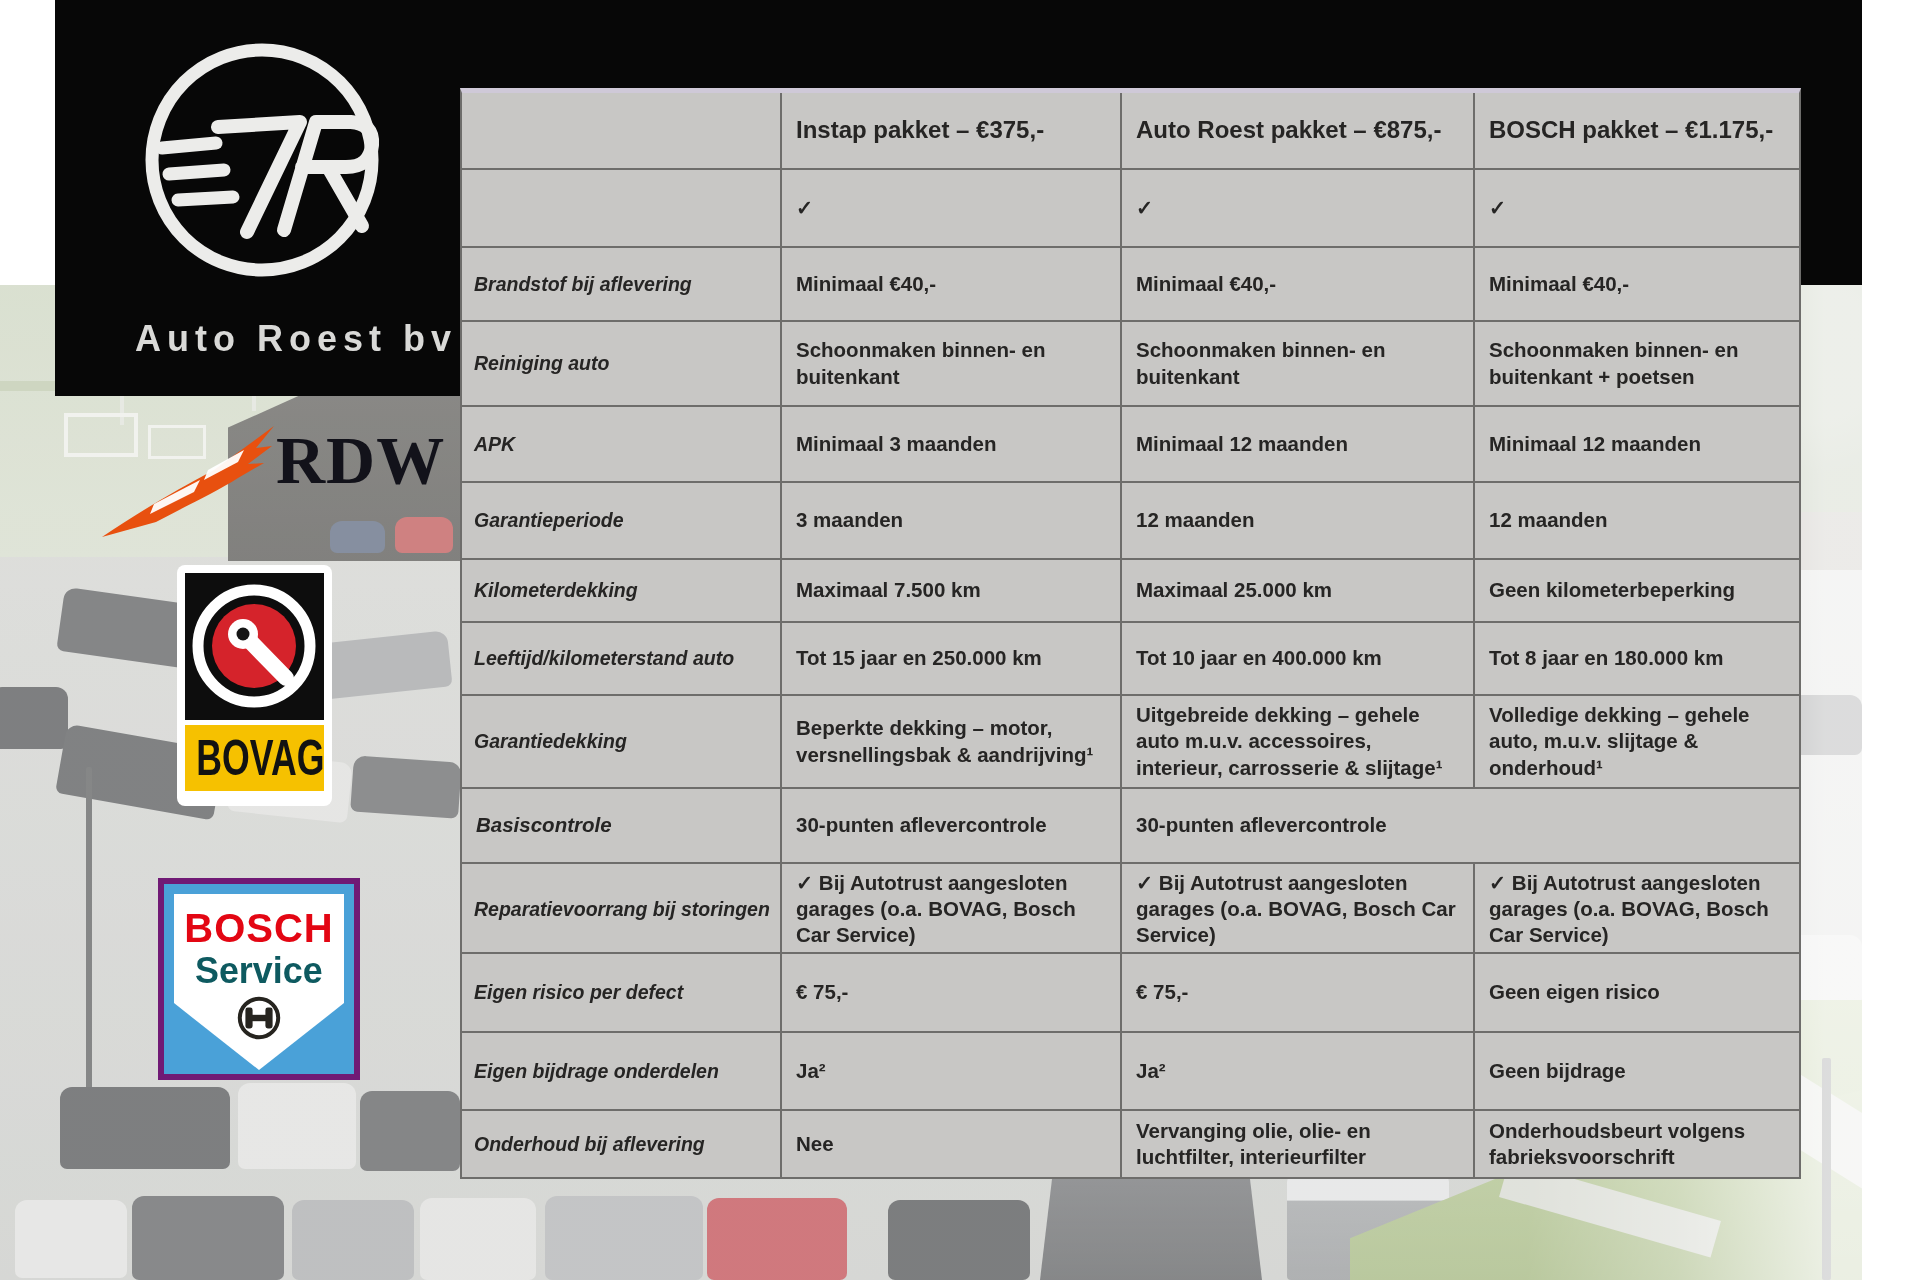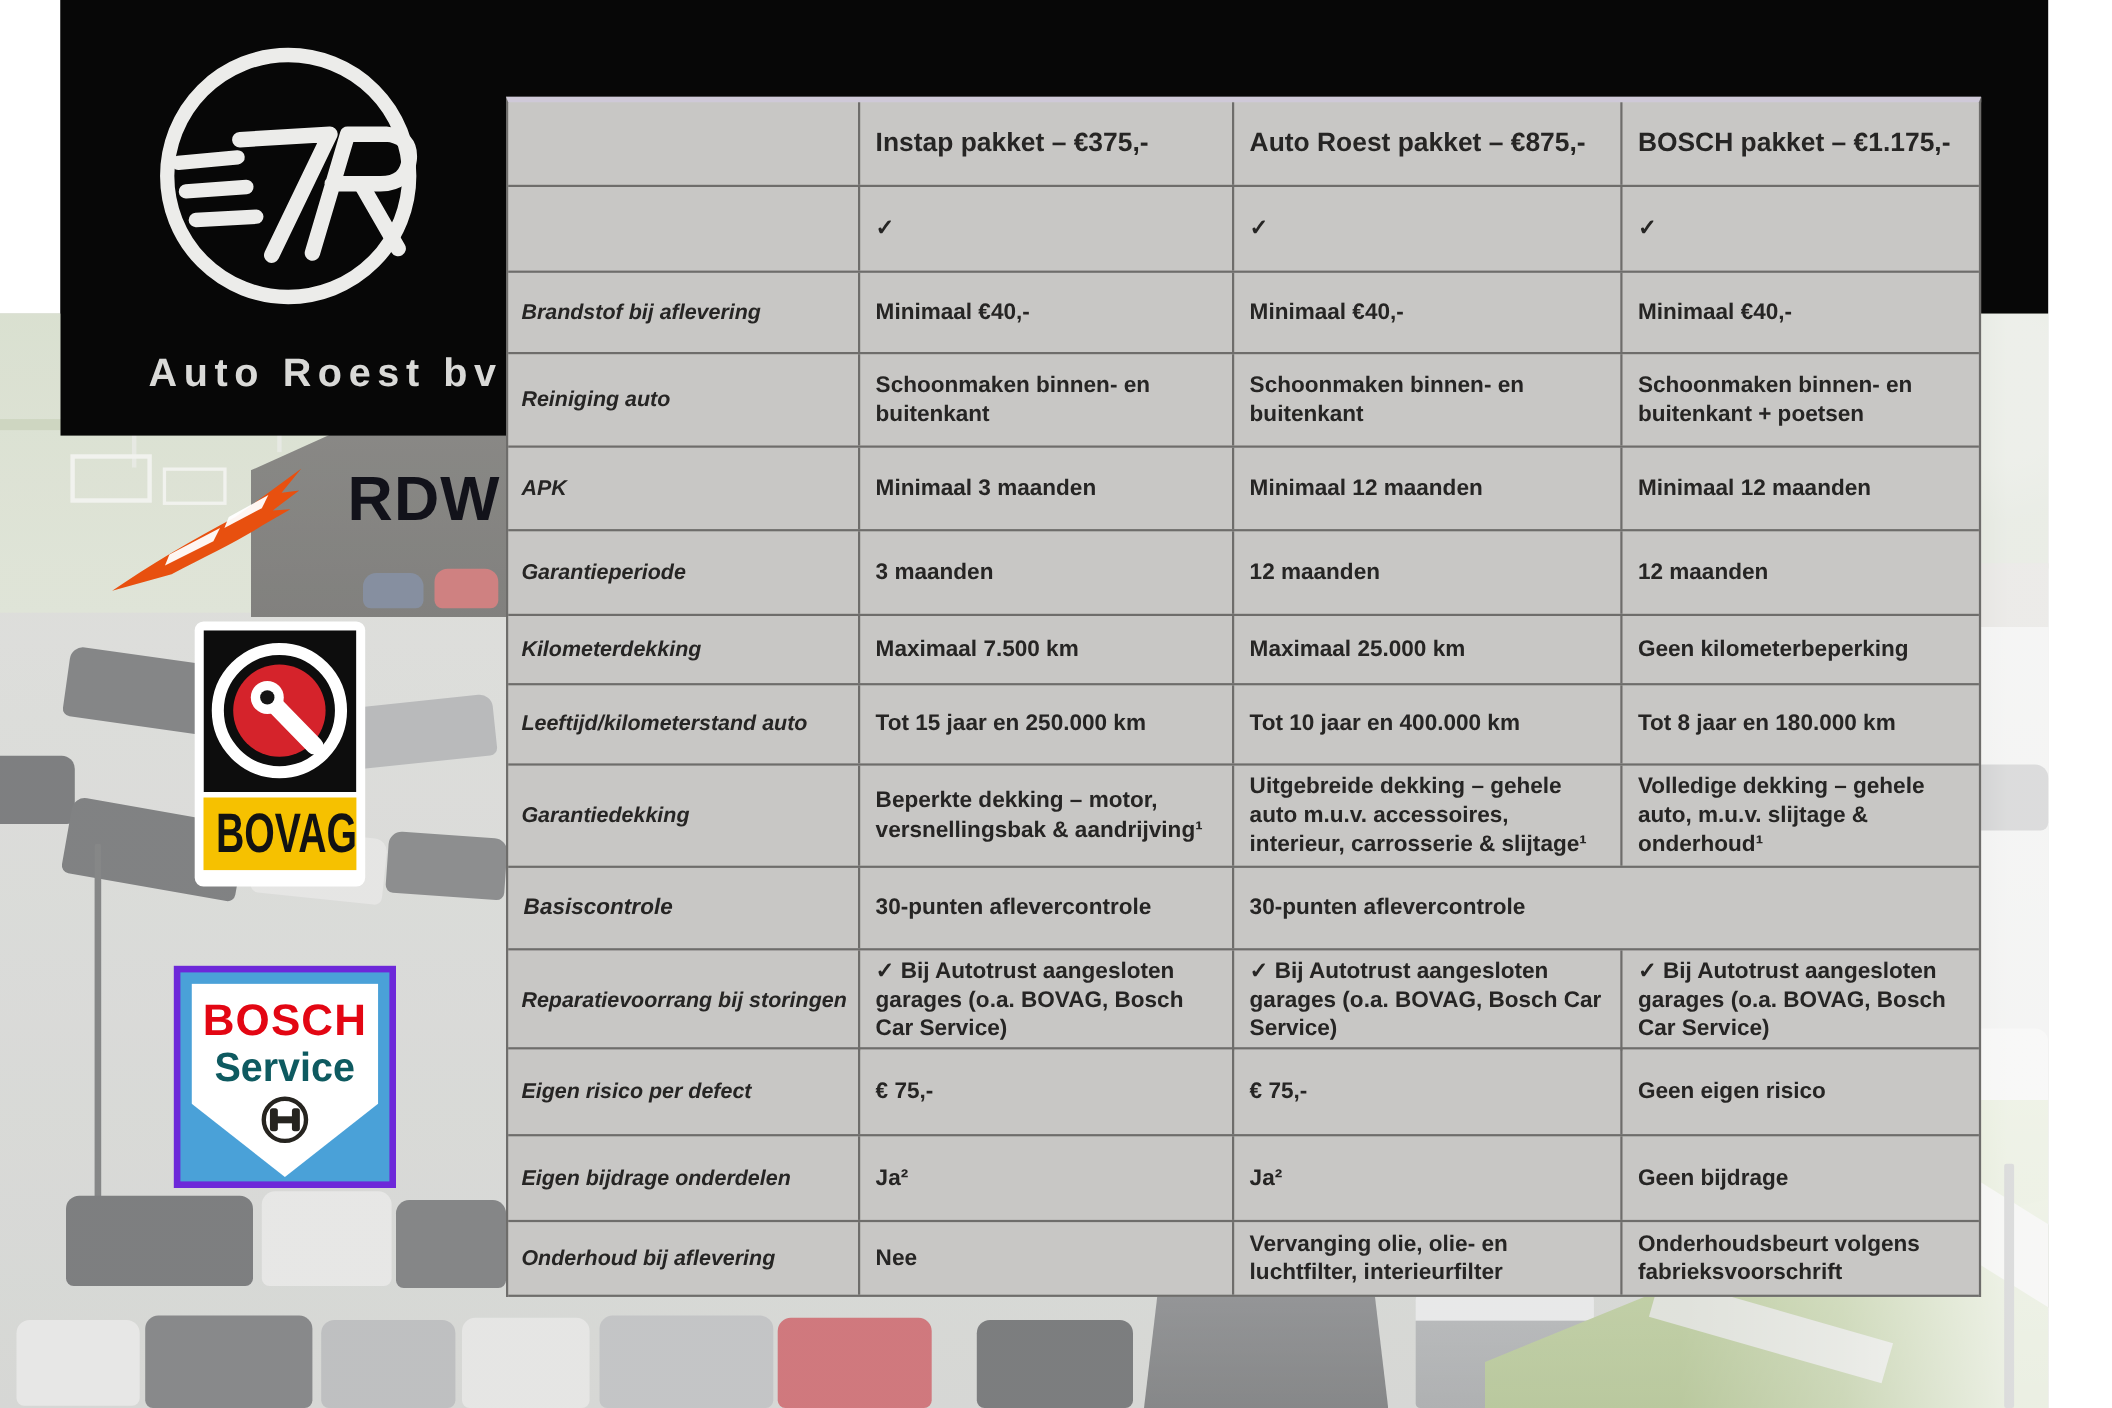--- a/index.html
+++ b/index.html
@@ -40,30 +40,30 @@
   
   #top-band { position:absolute; left:55px; top:0; width:1807px; height:285px; background:#070707; z-index:2; }
   #logo-box { position:absolute; left:55px; top:0; width:405px; height:396px; background:#070707; z-index:2; }
   #monogram { position:absolute; left:77px; top:30px; width:260px; height:260px; }
   #company-name { position:absolute; left:0; top:318px; width:482px; text-align:center;
                   color:#d9d9d7; font-size:36px; font-weight:bold; letter-spacing:6px; }
 
   
   #rdw-logo { position:absolute; left:96px; top:404px; width:320px; height:142px; z-index:4; }
   #rdw-bird { position:absolute; left:0; top:14px; width:182px; height:124px; }
-  #rdw-text { position:absolute; left:180px; top:22px; font-family:Liberation Sans, sans-serif; font-weight:bold;
-              font-size:57px; color:#12121a; letter-spacing:1px; line-height:1;margin-left:40px; }
+  #rdw-text { position:absolute; left:180px; top:22px; font-family:Liberation Serif, serif; font-weight:bold;
+              font-size:68px; color:#12121a; letter-spacing:1px; line-height:1; }
 
   #bovag-card { position:absolute; left:177px; top:565px; width:155px; height:241px; background:#ffffff;
                 border-radius:8px; padding:8px; z-index:4; }
   #bovag-emblem { display:block; width:139px; height:147px; }
   #bovag-band { width:139px; height:66px; margin-top:5px; background:#f6c100; display:flex; align-items:center; justify-content:flex-start; }
   #bovag-band span { font-weight:bold; font-size:42px; color:#121212; transform:scale(.85,1.2); letter-spacing:0px; }
 
-  #bosch-card { position:absolute; left:158px; top:878px; width:202px; height:202px; background:#6d28d9; padding:6px; z-index:4; }
+  #bosch-card { position:absolute; left:158px; top:878px; width:202px; height:202px; background:#701a75; padding:6px; z-index:4; }
   #bosch-blue { position:relative; width:190px; height:190px; background:#4aa1d8; }
   #bosch-pent { position:absolute; left:10px; top:10px; width:170px; height:176px; background:#ffffff;
                 clip-path:polygon(0 0,100% 0,100% 62%,50% 100%,0 62%);
                 display:flex; flex-direction:column; align-items:center; }
   #bosch-word { margin-top:14px; font-weight:bold; font-size:40px; color:#e30613; letter-spacing:1px; line-height:1; }
   #bosch-service { margin-top:4px; font-weight:bold; font-size:37px; color:#0e5a60; line-height:1; transform:scaleX(.97); }
   #bosch-armature { margin-top:5px; width:48px; height:48px; }
 
   
   #pkg-table { position:absolute; left:460px; top:88px; width:1341px; z-index:3;

